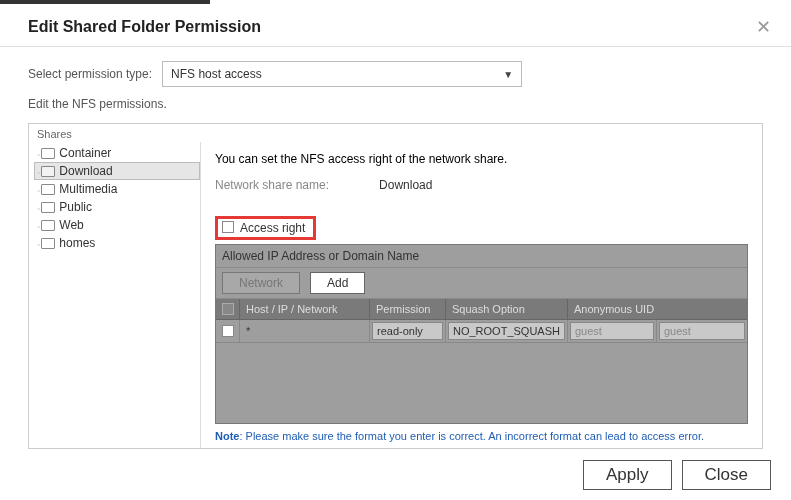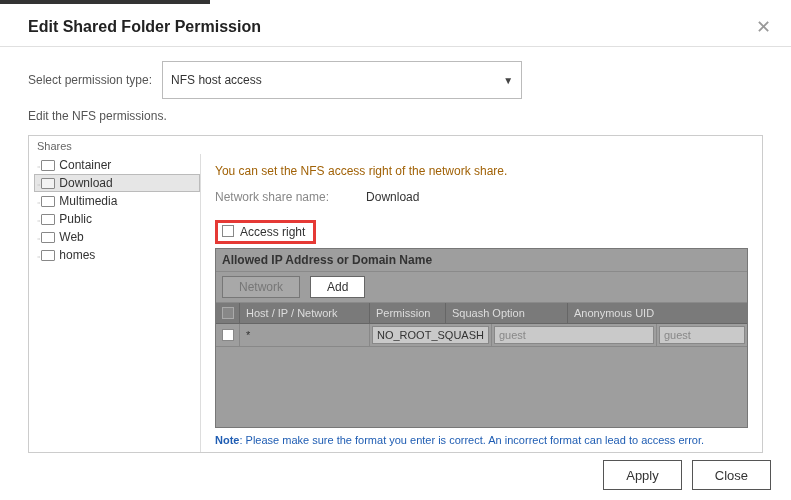--- a/index.html
+++ b/index.html
@@ -50,21 +50,21 @@
   }
   .row-permtype {
     display: flex;
     align-items: center;
     gap: 10px;
     margin-bottom: 10px;
   }
   .label-permtype { color: #555; }
   .select-wrap {
     border: 1px solid #bbb;
-    height: 38px;
+    height: 26px;
     width: 360px;
     display: flex;
     align-items: center;
     justify-content: space-between;
     padding: 0 8px;
     background: #fff;
     cursor: pointer;
   }
   .select-wrap .caret {
     font-size: 10px;
@@ -124,27 +124,27 @@
   .tree-item.selected .folder-icon {
     background: #f2f2f2;
   }
   .right-pane {
     flex: 1;
     padding: 10px 14px 6px 14px;
     min-height: 280px;
     position: relative;
   }
   .rp-text {
-    color: #a16207;
+    color: #000000;
     margin-bottom: 12px;
   }
   .rp-name-row {
     display: flex;
-    gap: 37px;
-    margin-bottom: 16px;
+    gap: 50px;
+    margin-bottom: 24px;
   }
   .rp-name-label { color: #888; }
   .rp-name-value { color: #333; }
   .access-right-box {
     border: 3px solid #e53935;
     display: inline-flex;
     gap: 6px;
     padding: 2px 8px 2px 4px;
     margin-bottom: 4px;
   }
@@ -157,21 +157,21 @@
     flex-shrink: 0;
   }
   .grid-wrap {
     background: #9e9e9e;
     border: 1px solid #777;
   }
   .grid-header-row1 {
     display: flex;
     align-items: center;
     padding: 4px 6px;
-    font-weight: bold;
+    font-weight: normal;
     color: #333;
     border-bottom: 1px solid #8a8a8a;
   }
   .grid-toolbar {
     display: flex;
     gap: 10px;
     padding: 4px 6px;
     border-bottom: 1px solid #8a8a8a;
     background: #9e9e9e;
   }
@@ -258,21 +258,21 @@
     right: 20px;
     display: flex;
     gap: 10px;
   }
   .btn {
     height: 30px;
     padding: 0 22px;
     background: #fff;
     border: 1px solid #555;
     color: #333;
-    font-size: 13px;
+    font-size: 17px;
     cursor: pointer;
     display: inline-flex;
     align-items: center;
   }
 </style>
 </head>
 <body>
 
 <div class="dialog">
   <div class="top-bar"></div>
@@ -360,20 +360,23 @@
               <div class="gc gc-squash">Squash Option</div>
               <div class="gc gc-auid">Anonymous UID</div>
             </div>
             <div class="grid-row">
               <div class="gr gc-check">
                 <div class="checkbox"></div>
               </div>
               <div class="gr gc-host">
                 <span class="cell-plain">*</span>
               </div>
+              <div class="gr gc-perm">
+                <div class="cell-input">read-only</div>
+              </div>
               <div class="gr gc-squash">
                 <div class="cell-input">NO_ROOT_SQUASH</div>
               </div>
               <div class="gr gc-agid">
                 <div class="cell-input light">guest</div>
               </div>
               <div class="gr gc-auid" style="border-right:none;">
                 <div class="cell-input light">guest</div>
               </div>
             </div>

